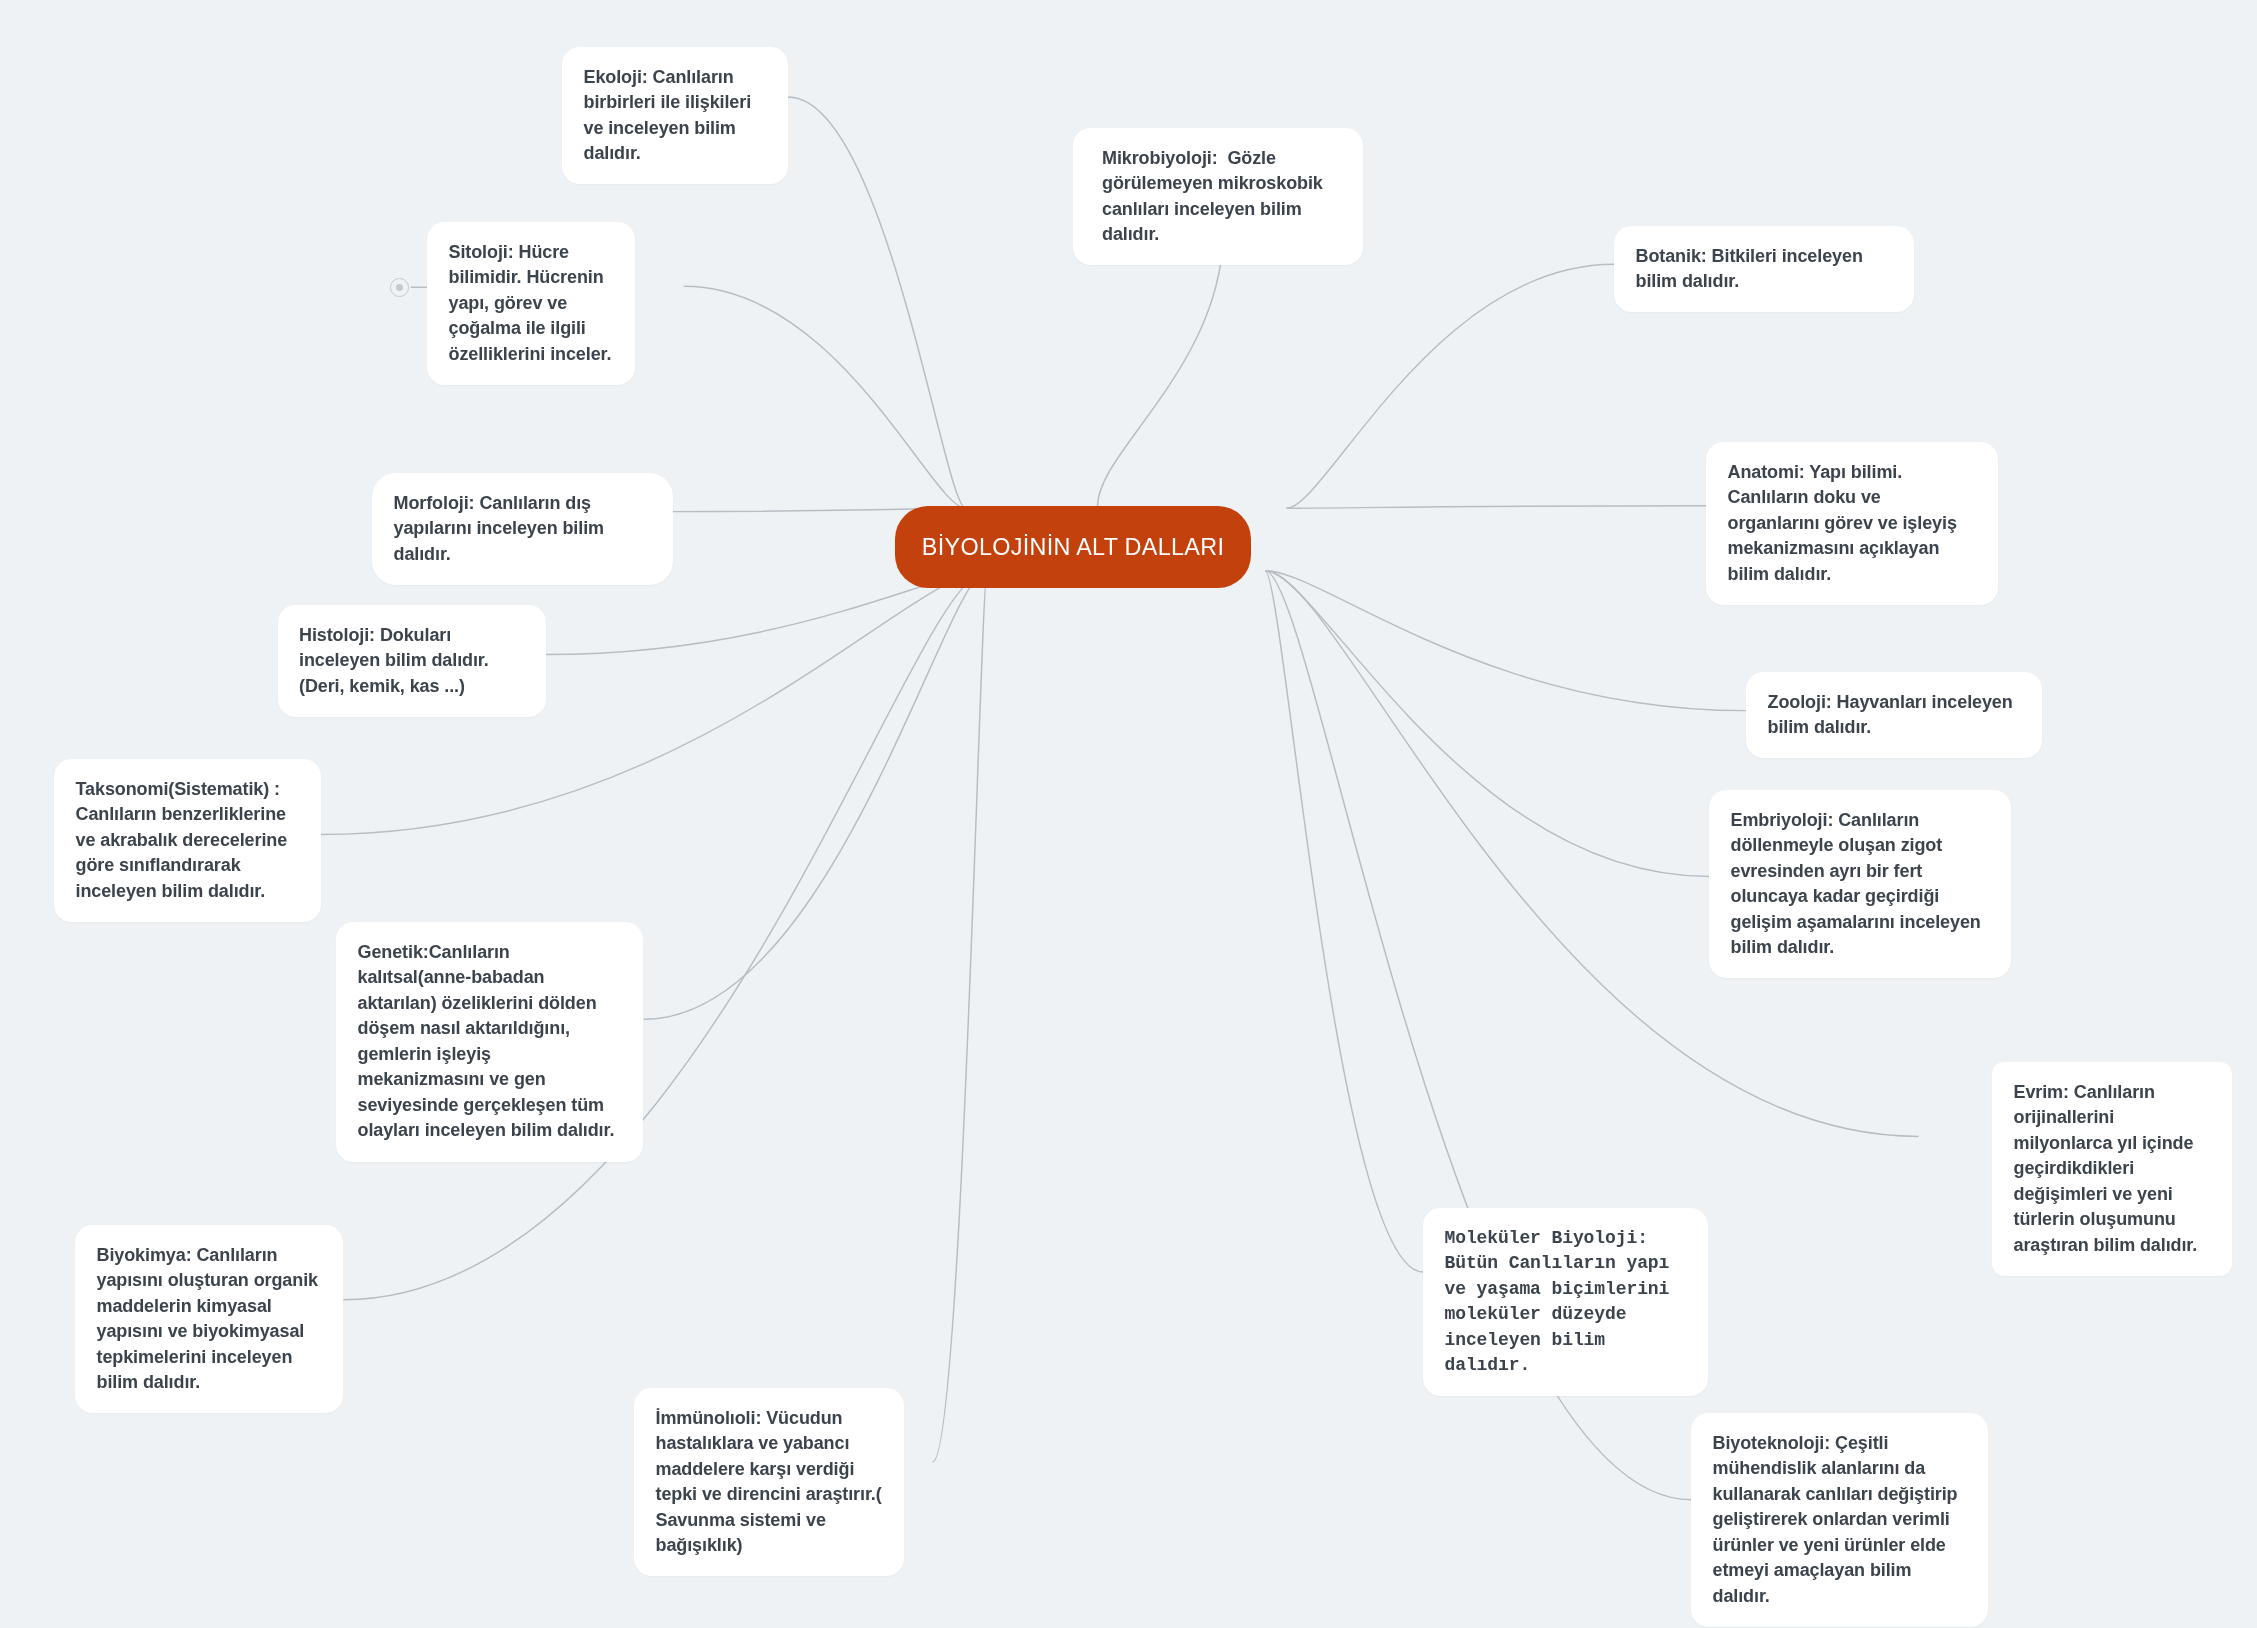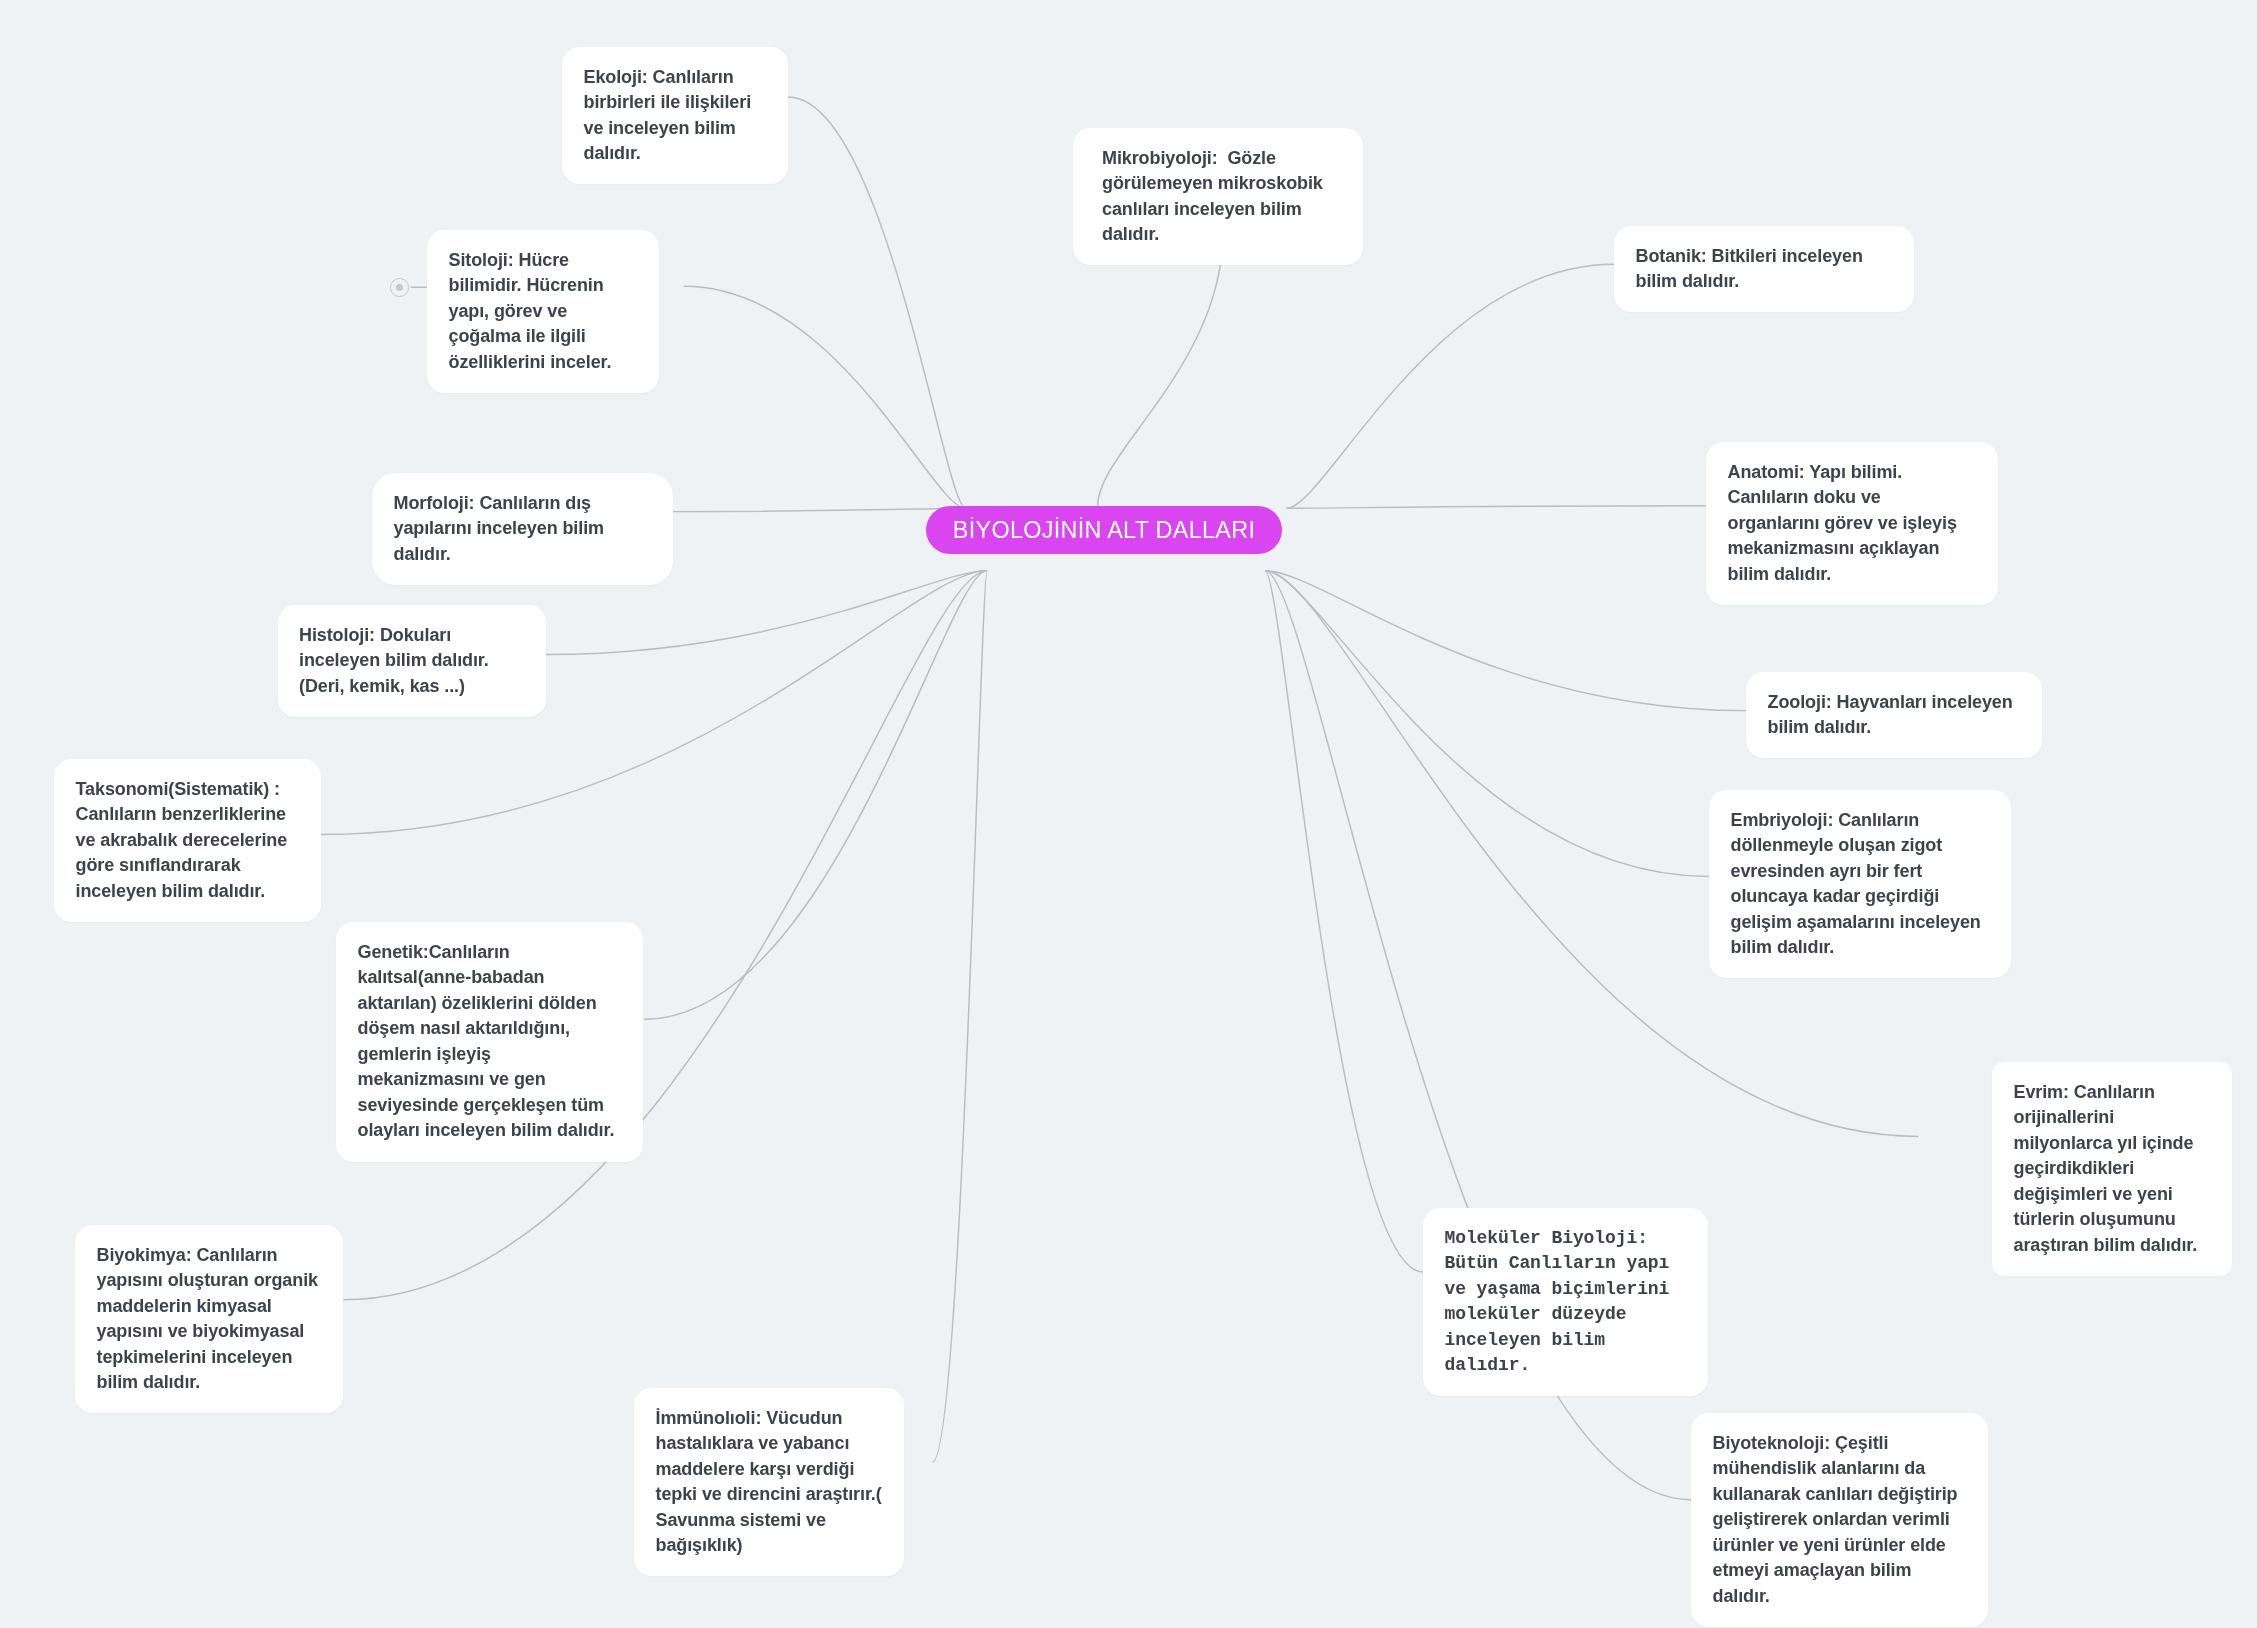--- a/index.html
+++ b/index.html
@@ -97,31 +97,31 @@
       <path d="M 1752 898.5 C 1501.75 898.5, 1351.6 585, 1297 585" fill="none" stroke="#b6bdc3" stroke-width="1.5"></path>
       <path d="M 660 1045 C 853.6 1045, 969.76 585, 1012 585" fill="none" stroke="#b6bdc3" stroke-width="1.5"></path>
       <path d="M 1967 1165 C 1598.5 1165, 1377.4 585, 1297 585" fill="none" stroke="#b6bdc3" stroke-width="1.5"></path>
       <path d="M 352 1332.5 C 715 1332.5, 932.8 585, 1012 585" fill="none" stroke="#b6bdc3" stroke-width="1.5"></path>
       <path d="M 1459 1304 C 1369.9 1304, 1316.44 585, 1297 585" fill="none" stroke="#b6bdc3" stroke-width="1.5"></path>
       <path d="M 956 1499 C 986.8 1499, 1005.28 585, 1012 585" fill="none" stroke="#b6bdc3" stroke-width="1.5"></path>
       <path d="M 1734 1537.5 C 1493.65 1537.5, 1349.44 585, 1297 585" fill="none" stroke="#b6bdc3" stroke-width="1.5"></path>
       <path d="M 421 294.5 L 438 294.5" stroke="#b6bdc3" stroke-width="1.5" fill="none"></path>
     </svg>
 
-  <div id="center-node" style="left: 926px; top: 506px; width: 356px; height: 48px; background: #d946ef; color: rgb(255, 255, 255);">
+  <div id="center-node" style="left: 895px; top: 506px; width: 356px; height: 82px; background: #c2410c; color: rgb(255, 255, 255);">
     <span>BİYOLOJİNİN ALT DALLARI</span>
   </div>
 
   <div class="collapse-handle" style="left: 390px; top: 278px;"></div>
 
   <div id="nodes-layer">
       <div class="node" style="left: 562px; top: 47px; width: 226px; min-height: 100px;"><span class="node-text">Ekoloji: Canlıların birbirleri ile ilişkileri ve inceleyen bilim dalıdır.</span></div>
       <div class="node" style="left: 1073px; top: 128px; width: 290px; min-height: 99px; padding-left: 29px;"><span class="node-text">Mikrobiyoloji:  Gözle görülemeyen mikroskobik canlıları inceleyen bilim dalıdır.</span></div>
       <div class="node" style="left: 1614px; top: 226px; width: 300px; min-height: 76px;"><span class="node-text">Botanik: Bitkileri inceleyen bilim dalıdır.</span></div>
-      <div class="node" style="left: 427px; top: 230px; width: 232px; min-height: 128px;"><span class="node-text">Sitoloji: Hücre bilimidir. Hücrenin yapı, görev ve çoğalma ile ilgili özelliklerini inceler.</span></div>
+      <div class="node" style="left: 427px; top: 222px; width: 208px; min-height: 128px;"><span class="node-text">Sitoloji: Hücre bilimidir. Hücrenin yapı, görev ve çoğalma ile ilgili özelliklerini inceler.</span></div>
       <div class="node" style="left: 1706px; top: 442px; width: 292px; min-height: 128px;"><span class="node-text">Anatomi: Yapı bilimi. Canlıların doku ve organlarını görev ve işleyiş mekanizmasını açıklayan bilim dalıdır.</span></div>
       <div class="node" style="left: 372px; top: 473px; width: 301px; min-height: 77px; border-radius: 24px;"><span class="node-text">Morfoloji: Canlıların dış yapılarını inceleyen bilim dalıdır.</span></div>
       <div class="node" style="left: 278px; top: 605px; width: 268px; min-height: 99px; padding-left: 21px;"><span class="node-text">Histoloji: Dokuları inceleyen bilim dalıdır. (Deri, kemik, kas ...)</span></div>
       <div class="node" style="left: 1746px; top: 672px; width: 296px; min-height: 77px;"><span class="node-text">Zooloji: Hayvanları inceleyen bilim dalıdır.</span></div>
       <div class="node" style="left: 54px; top: 759px; width: 267px; min-height: 151px;"><span class="node-text">Taksonomi(Sistematik) : Canlıların benzerliklerine ve akrabalık derecelerine göre sınıflandırarak inceleyen bilim dalıdır.</span></div>
       <div class="node" style="left: 1709px; top: 790px; width: 302px; min-height: 173px;"><span class="node-text">Embriyoloji: Canlıların döllenmeyle oluşan zigot evresinden ayrı bir fert oluncaya kadar geçirdiği gelişim aşamalarını inceleyen bilim dalıdır.</span></div>
       <div class="node" style="left: 336px; top: 922px; width: 307px; min-height: 195px;"><span class="node-text">Genetik:Canlıların kalıtsal(anne-babadan aktarılan) özeliklerini dölden döşem nasıl aktarıldığını, gemlerin işleyiş mekanizmasını ve gen seviyesinde gerçekleşen tüm olayları inceleyen bilim dalıdır.</span></div>
       <div class="node" style="left: 1992px; top: 1062px; width: 240px; min-height: 148px; border-radius: 12px;"><span class="node-text">Evrim: Canlıların orijinallerini milyonlarca yıl içinde geçirdikdikleri değişimleri ve yeni türlerin oluşumunu araştıran bilim dalıdır.</span></div>
       <div class="node" style="left: 75px; top: 1225px; width: 268px; min-height: 149px;"><span class="node-text">Biyokimya: Canlıların yapısını oluşturan organik maddelerin kimyasal yapısını ve biyokimyasal tepkimelerini inceleyen bilim dalıdır.</span></div>
       <div class="node" style="left: 1423px; top: 1208px; width: 285px; min-height: 127px; font-family: Liberation Mono, monospace;"><span class="node-text">Moleküler Biyoloji: Bütün Canlıların yapı ve yaşama biçimlerini moleküler düzeyde inceleyen bilim dalıdır.</span></div>

